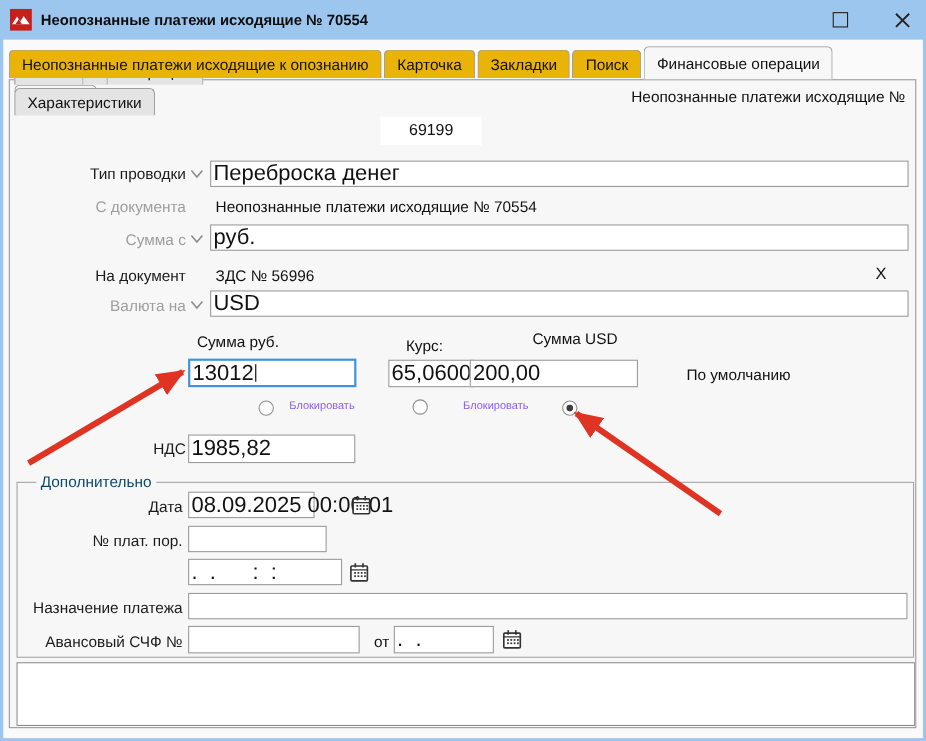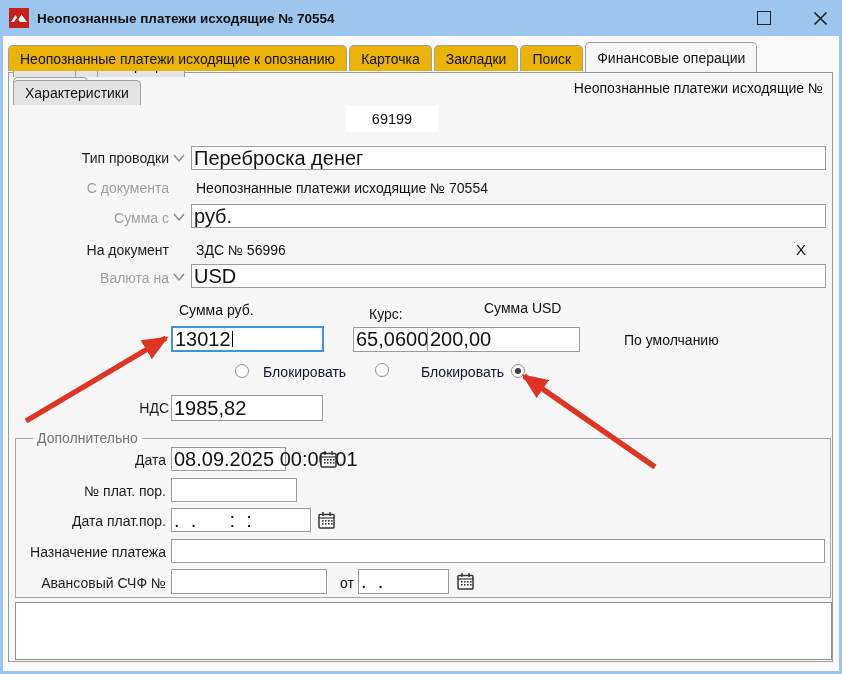--- a/index.html
+++ b/index.html
@@ -40,24 +40,24 @@
   .lbl.gray { color:#9e9e9e; }
   .glbl { width:153px; left:4px; text-align:right; font-size:14px; color:#1b1b1b; white-space:nowrap; }
   .chev { left:163px; width:14px; height:10px; }
   .tbox { background:#fff; border:1px solid #9b9b9b; font-size:20px; color:#111; padding:0 2px; display:flex; align-items:center; white-space:pre; }
   .static-val { font-size:14px; color:#111; white-space:nowrap; }
   .focus { border:2px solid #3f92dc; }
   .caret { position:static; display:inline-block; width:1px; height:16px; background:#000; margin-left:1px; }
 
   .radio { width:14px; height:14px; border:1px solid #8f8f8f; border-radius:50%; background:#fdfdfd; }
   .radio .dot { position:absolute; left:3px; top:3px; width:6px; height:6px; border-radius:50%; background:#3c3c3c; }
-  .radio-lab { font-size:14px; color:#0f172a; white-space:nowrap; }
+  .radio-lab { font-size:10px; color:#8b5cf6; white-space:nowrap; }
 
   .groupbox { left:6px; top:365px; width:816px; height:160px; border:1px solid #a5a5a5; background:#f7f7f7; }
-  .legend { left:24px; top:357px; background:#f7f7f7; padding:0 4px; font-size:14px; color:#737373; z-index:3; }
+  .legend { left:24px; top:357px; background:#f7f7f7; padding:0 4px; font-size:14px; color:#0c4a6e; z-index:3; }
 
   .cal { width:19px; height:19px; }
   .notes { left:6px; top:529px; width:817px; height:58px; background:#fff; border:1px solid #8f8f8f; }
 
   .overlay { position:absolute; left:0; top:0; z-index:50; pointer-events:none; }
 </style>
 </head>
 <body>
 
 <div class="window">
@@ -169,21 +169,20 @@
           <rect x="5" y="12" width="1.6" height="1.6"></rect>
           <rect x="8" y="12" width="1.6" height="1.6"></rect>
           <rect x="11" y="12" width="1.6" height="1.6"></rect>
           <rect x="14" y="12" width="1.6" height="1.6"></rect>
         </g>
     </svg>
 
     <div class="glbl" style="top:410px;">№ плат. пор.</div>
     <div class="tbox" style="left:162px; top:405px; width:126px; height:24px;"></div>
 
-    <div class="glbl" style="top:440px;">Дата плат.пор.</div>
     <div class="tbox" style="left:162px; top:435px; width:140px; height:24px;">.  .      :  :</div>
     <svg class="cal" style="left:308px; top:438px;" viewBox="0 0 19 19">
       <rect x="2" y="3.5" width="15" height="13.5" rx="1" fill="#fff" stroke="#333" stroke-width="1.5"></rect>
       <line x1="6" y1="1" x2="6" y2="5" stroke="#333" stroke-width="1.5"></line>
         <line x1="13" y1="1" x2="13" y2="5" stroke="#333" stroke-width="1.5"></line>
       <line x1="2" y1="7" x2="17" y2="7" stroke="#333" stroke-width="1.2"></line>
       <g fill="#333">
           <rect x="5" y="9" width="1.6" height="1.6"></rect>
           <rect x="8" y="9" width="1.6" height="1.6"></rect>
           <rect x="11" y="9" width="1.6" height="1.6"></rect>

